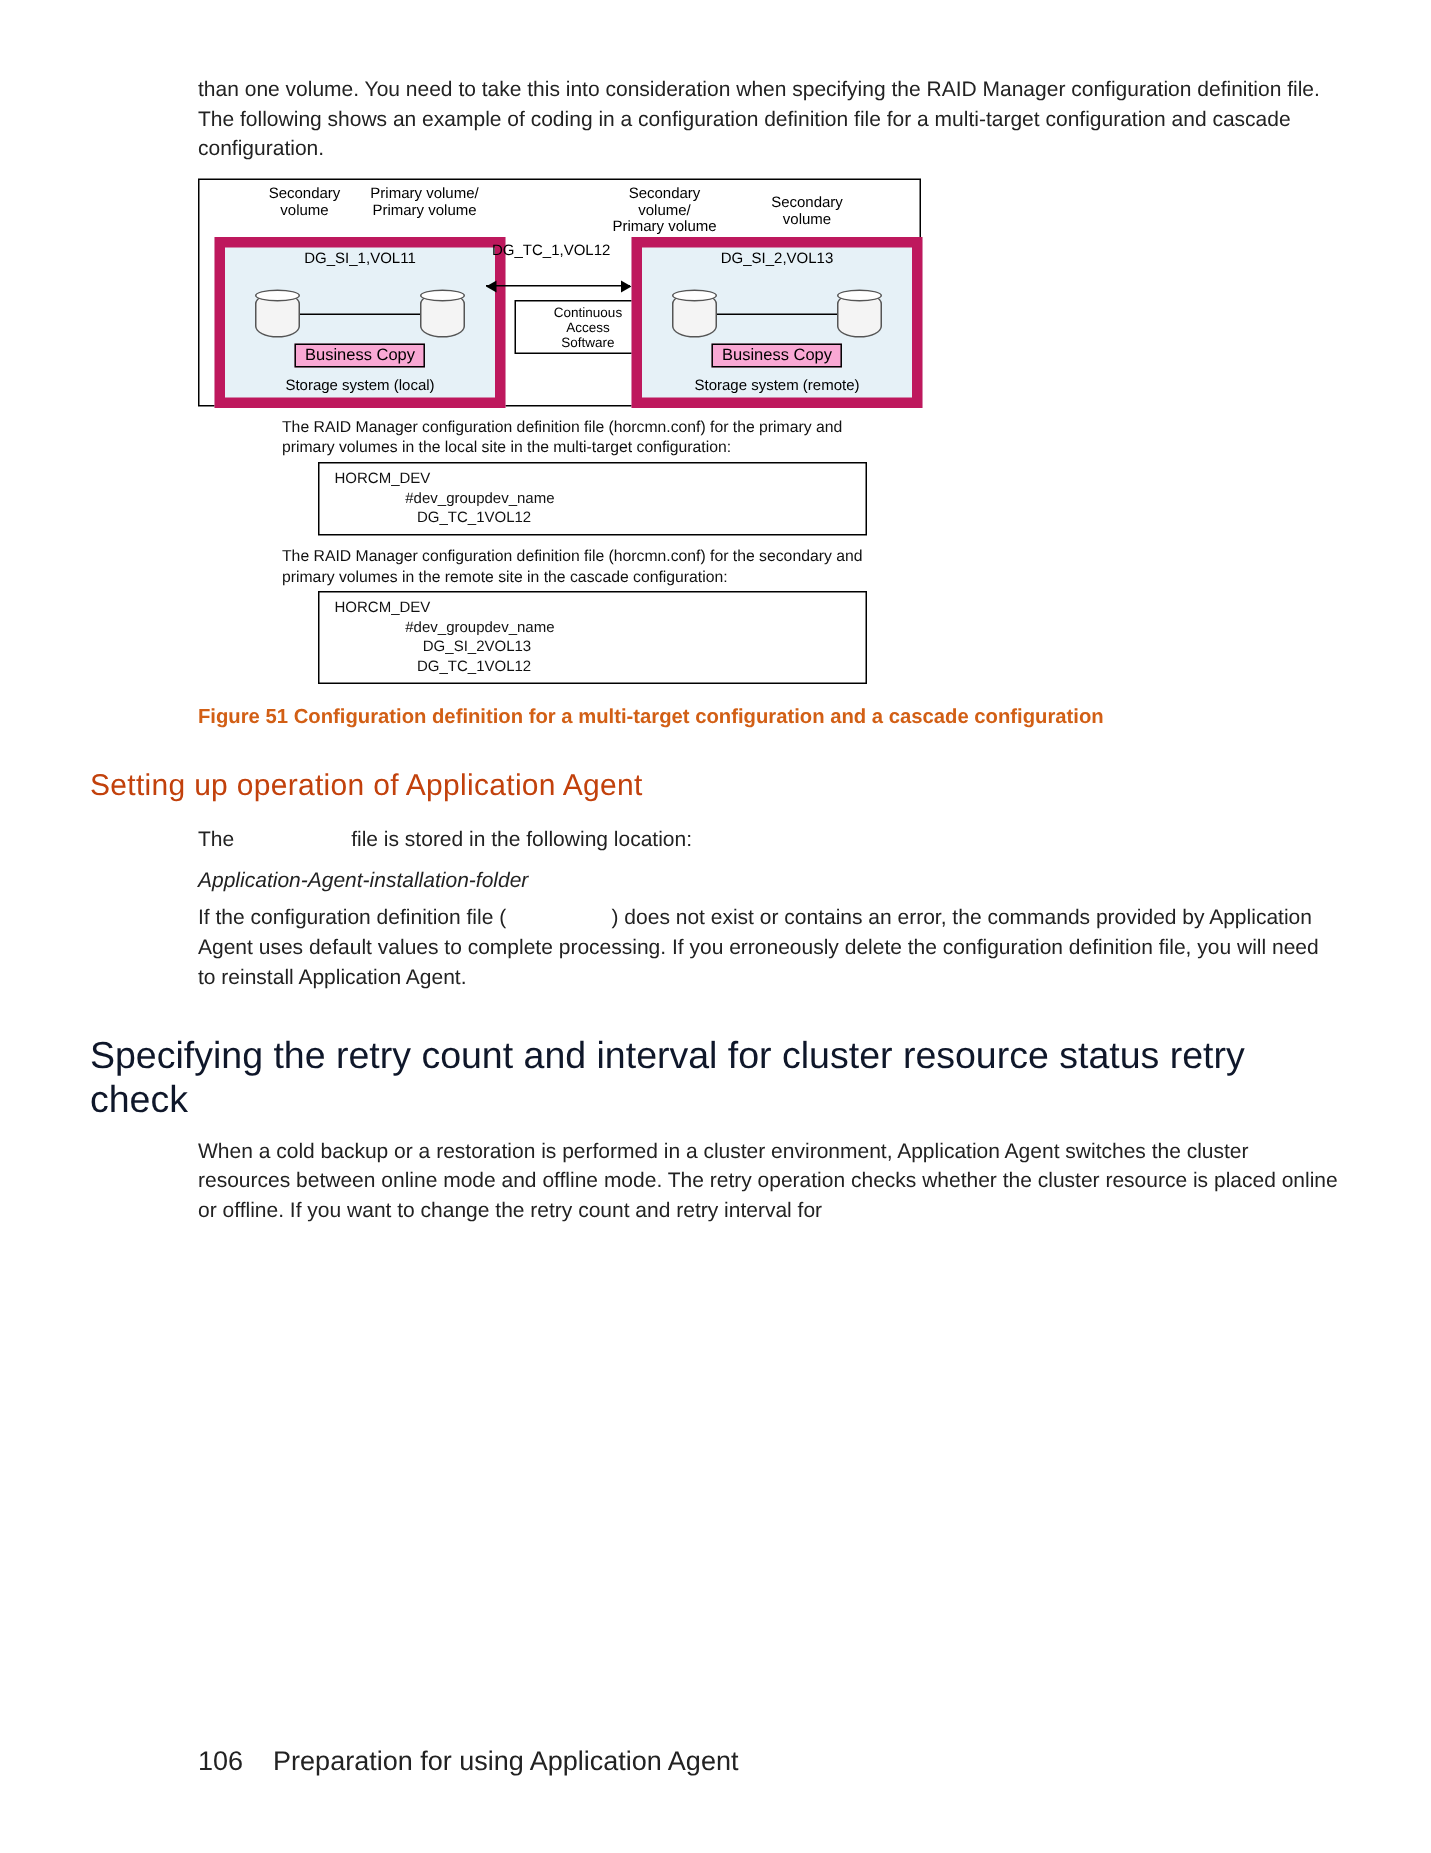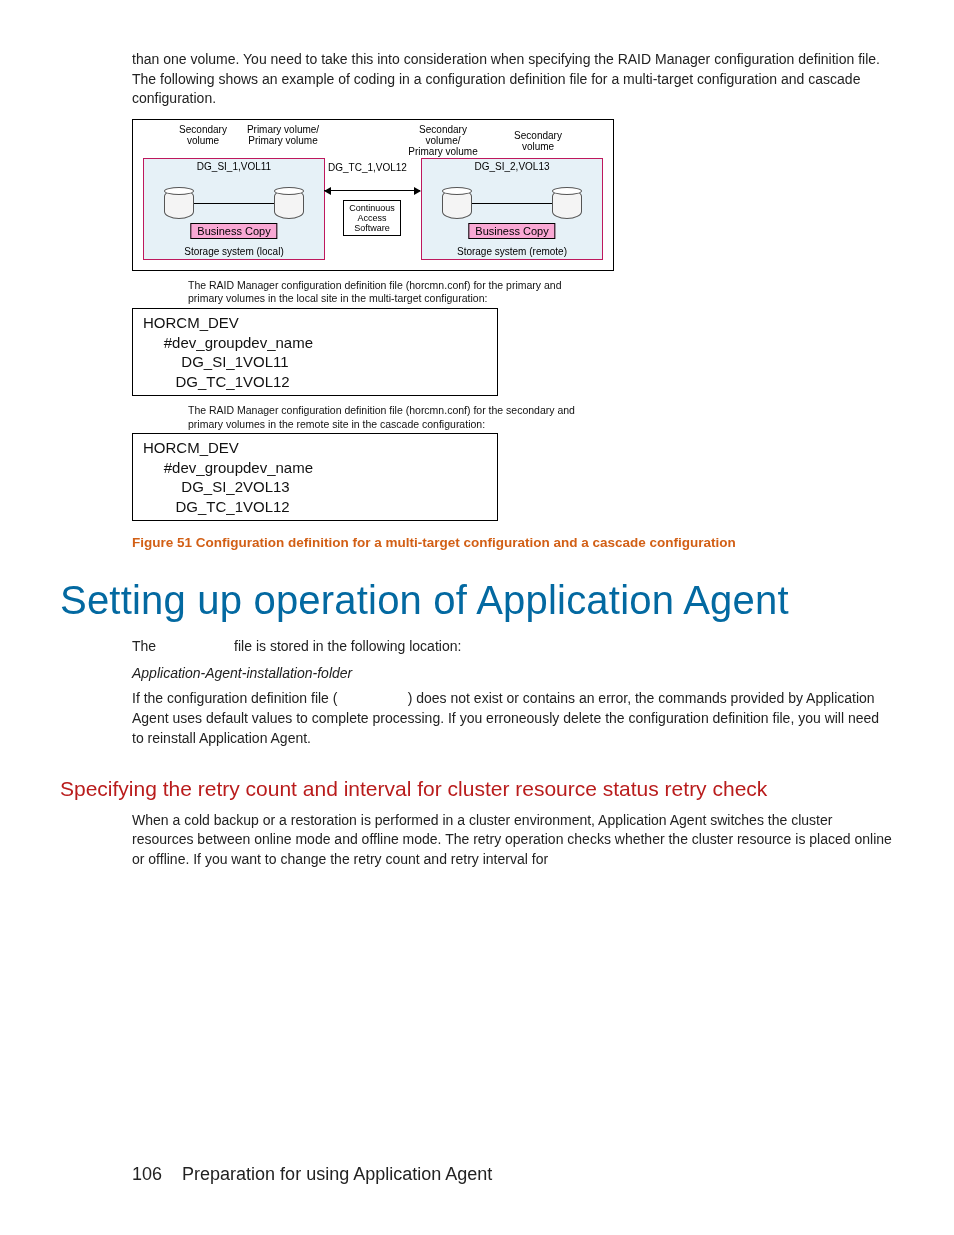--- a/index.html
+++ b/index.html
@@ -30,21 +30,21 @@
   .diagram {
     border: 1px solid #000;
     width: 480px;
     height: 150px;
     position: relative;
     font-size: 10px;
     color: #000;
   }
   .storage-box {
     position: absolute;
-    border: 1px solid #be185d;
+    border: 7px solid #be185d;
     background: #e6f1f7;
     width: 180px;
     height: 100px;
     top: 38px;
   }
   .storage-box .header {
     position: absolute;
     top: 2px;
     width: 100%;
     text-align: center;
@@ -87,59 +87,60 @@
     font-size: 10px;
     text-align: center;
     width: 80px;
   }
   .center-box {
     position: absolute;
     border: 1px solid #000;
     background: #fff;
     font-size: 9px;
     text-align: center;
-    padding: 2px 0;
+    padding: 2px 20px;
     width: 56px;
     left: 210px;
     top: 80px;
   }
   .desc-text {
     font-size: 10.5px;
     margin: 8px 0 2px 56px;
     width: 410px;
     line-height: 1.3;
   }
   .code-block {
     border: 1px solid #000;
     width: 344px;
+    margin-left: 80px;
     padding: 4px 10px;
     font-family: Arial, sans-serif;
-    font-size: 15px;
+    font-size: 10px;
     line-height: 1.3;
   }
   .code-block .row { display: flex; text-align: right; }
   .code-block .c1 { width: 100px; }
   .figure-caption {
     color: #d25f15;
     font-weight: bold;
     font-size: 13.5px;
     text-align: left;
     margin: 14px 0 24px 72px;
   }
   h1.section {
-    color: #0369a1;
+    color: #c2410c;
     font-weight: normal;
-    font-size: 40px;
+    font-size: 20px;
     margin: 28px 0 14px 0;
     letter-spacing: 0.2px;
   }
   h2.subsection {
-    color: #b91c1c;
+    color: #0f172a;
     font-weight: normal;
-    font-size: 21px;
+    font-size: 25px;
     margin: 28px 0 10px 0;
   }
   .footer-line {
     position: absolute;
     bottom: 50px;
     left: 132px;
     font-size: 18px;
     color: #222;
   }
 </style>
@@ -191,24 +192,20 @@
     </div>
 
     <div class="desc-text">The RAID Manager configuration definition file (horcmn.conf) for the primary and primary volumes in the local site in the multi-target configuration:</div>
     <div class="code-block">
       <div>HORCM_DEV</div>
       <div class="row">
           <span class="c1">#dev_group</span>
           <span>dev_name</span>
         </div>
       <div class="row">
-          <span class="c1">DG_SI_1</span>
-          <span>VOL11</span>
-        </div>
-      <div class="row">
           <span class="c1">DG_TC_1</span>
           <span>VOL12</span>
         </div>
     </div>
 
     <div class="desc-text">The RAID Manager configuration definition file (horcmn.conf) for the secondary and primary volumes in the remote site in the cascade configuration:</div>
     <div class="code-block">
       <div>HORCM_DEV</div>
       <div class="row">
           <span class="c1">#dev_group</span>

